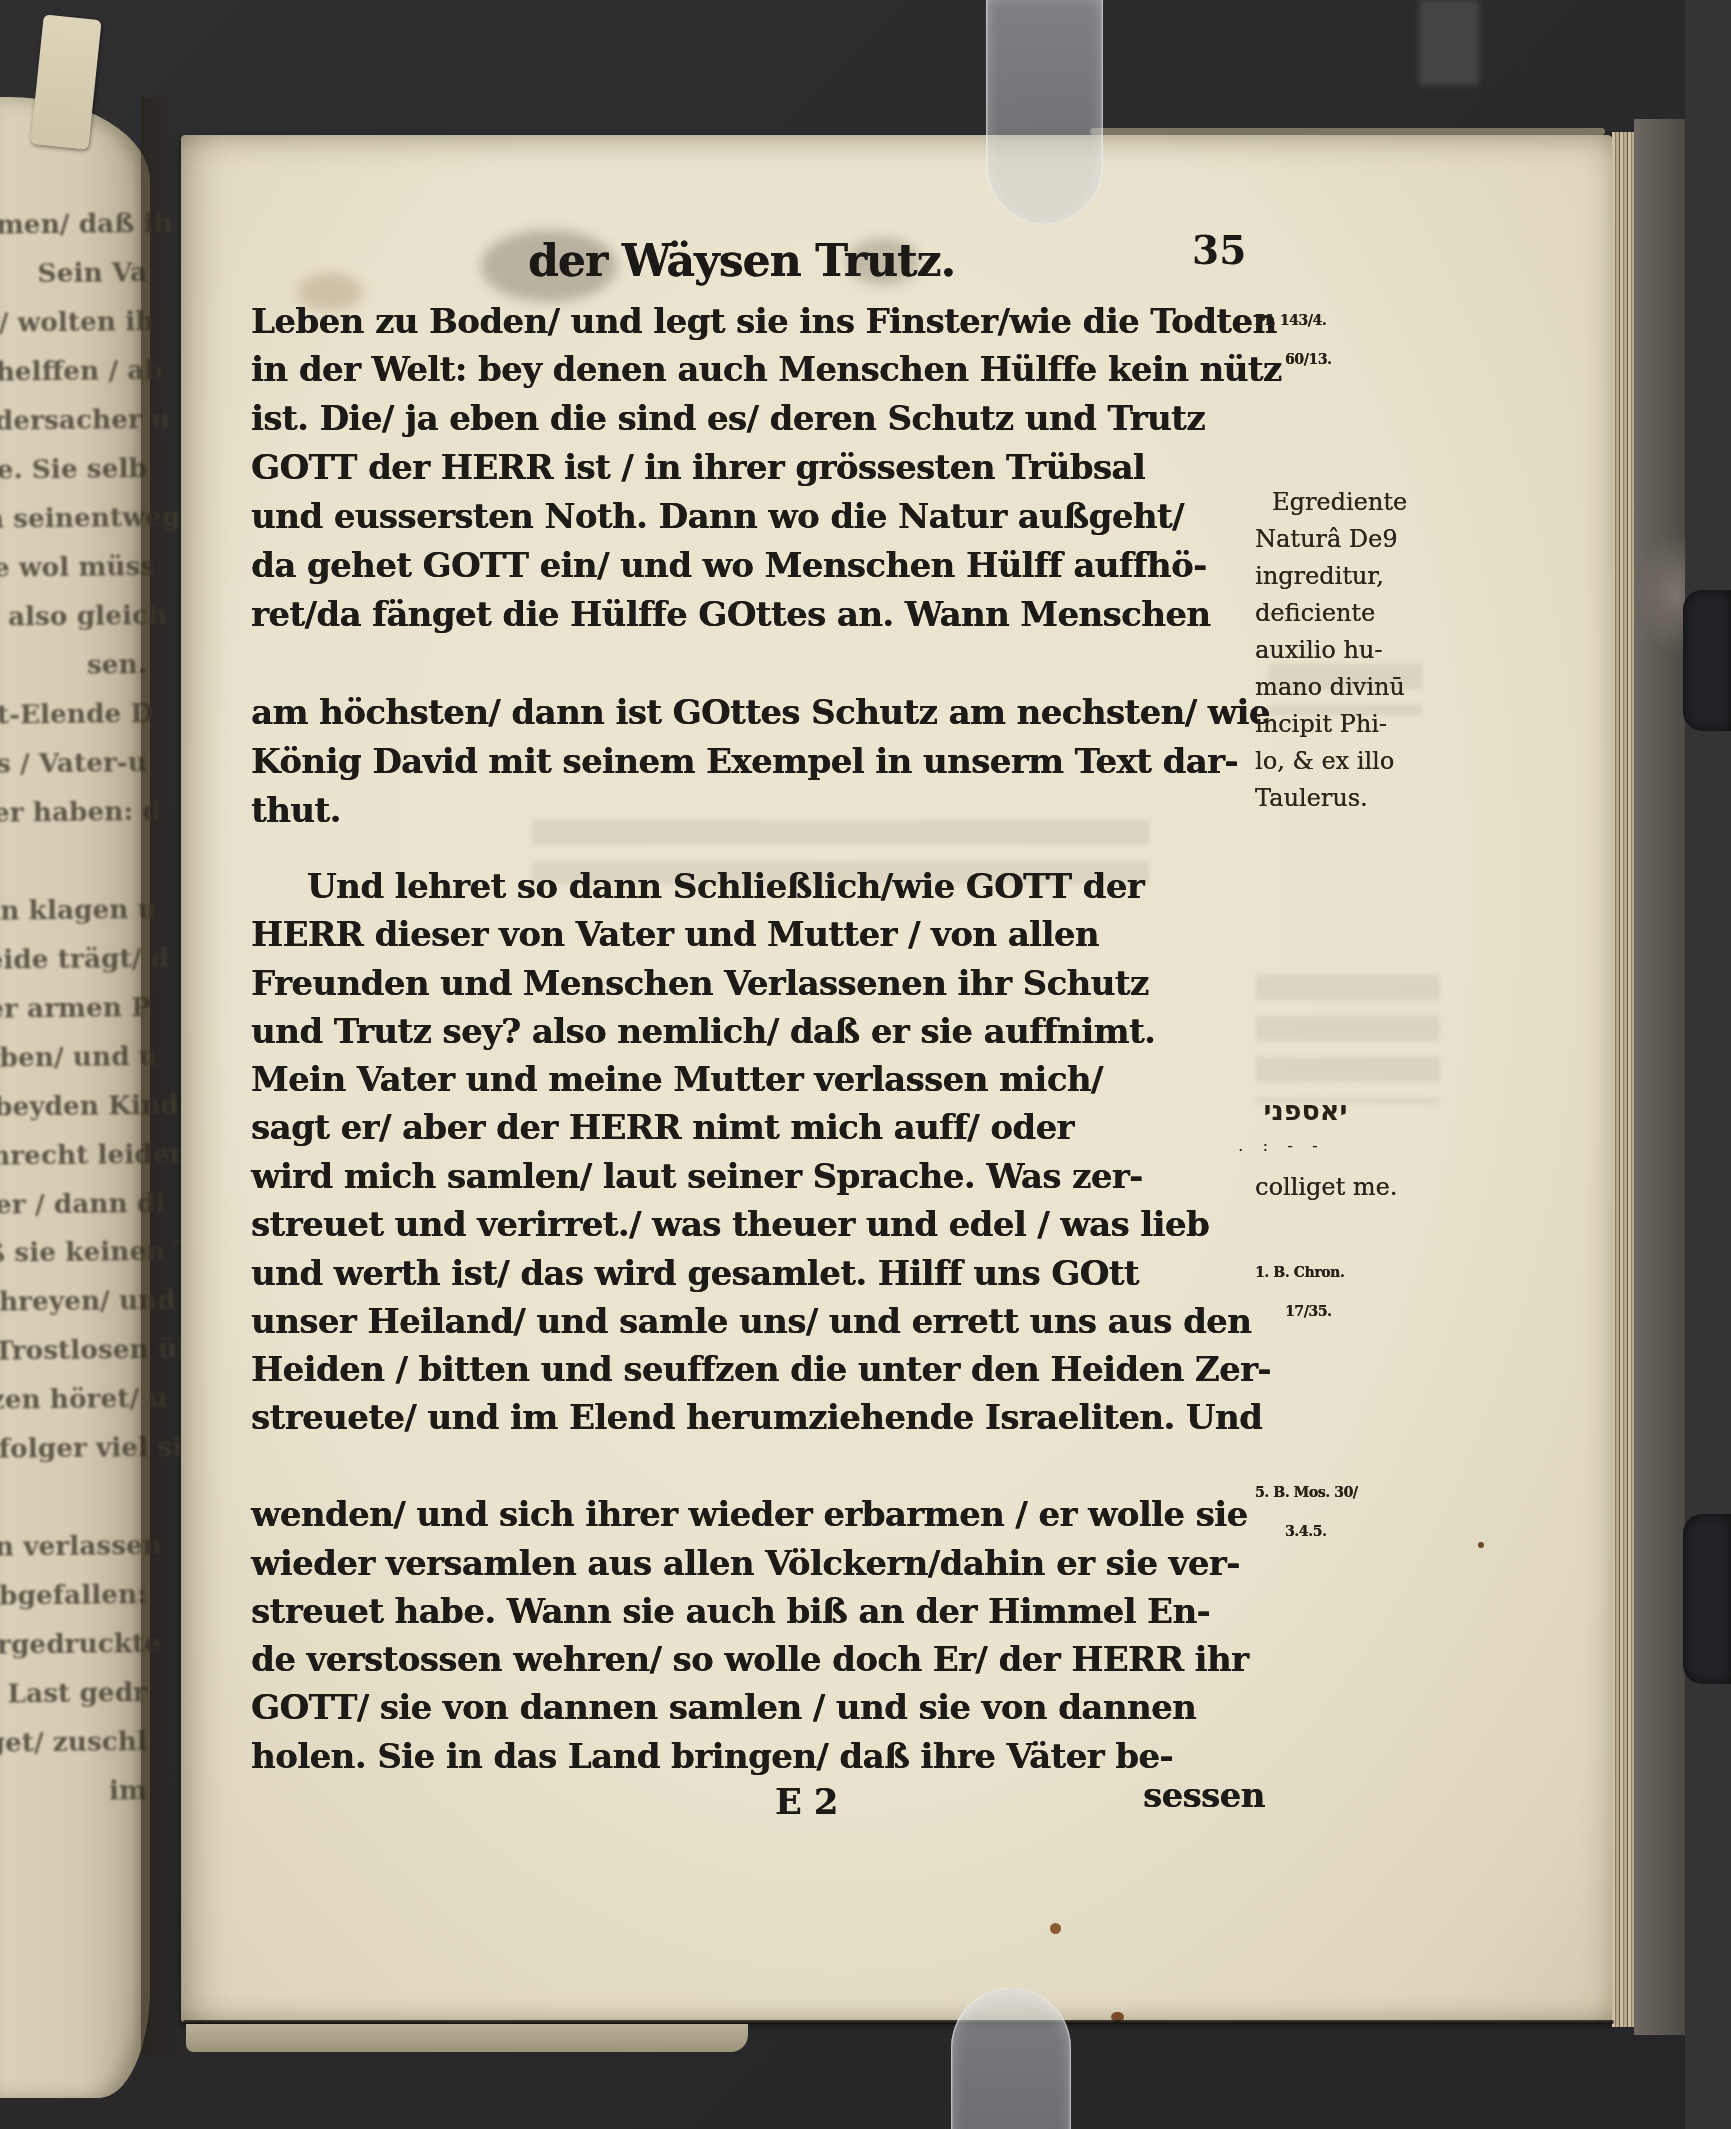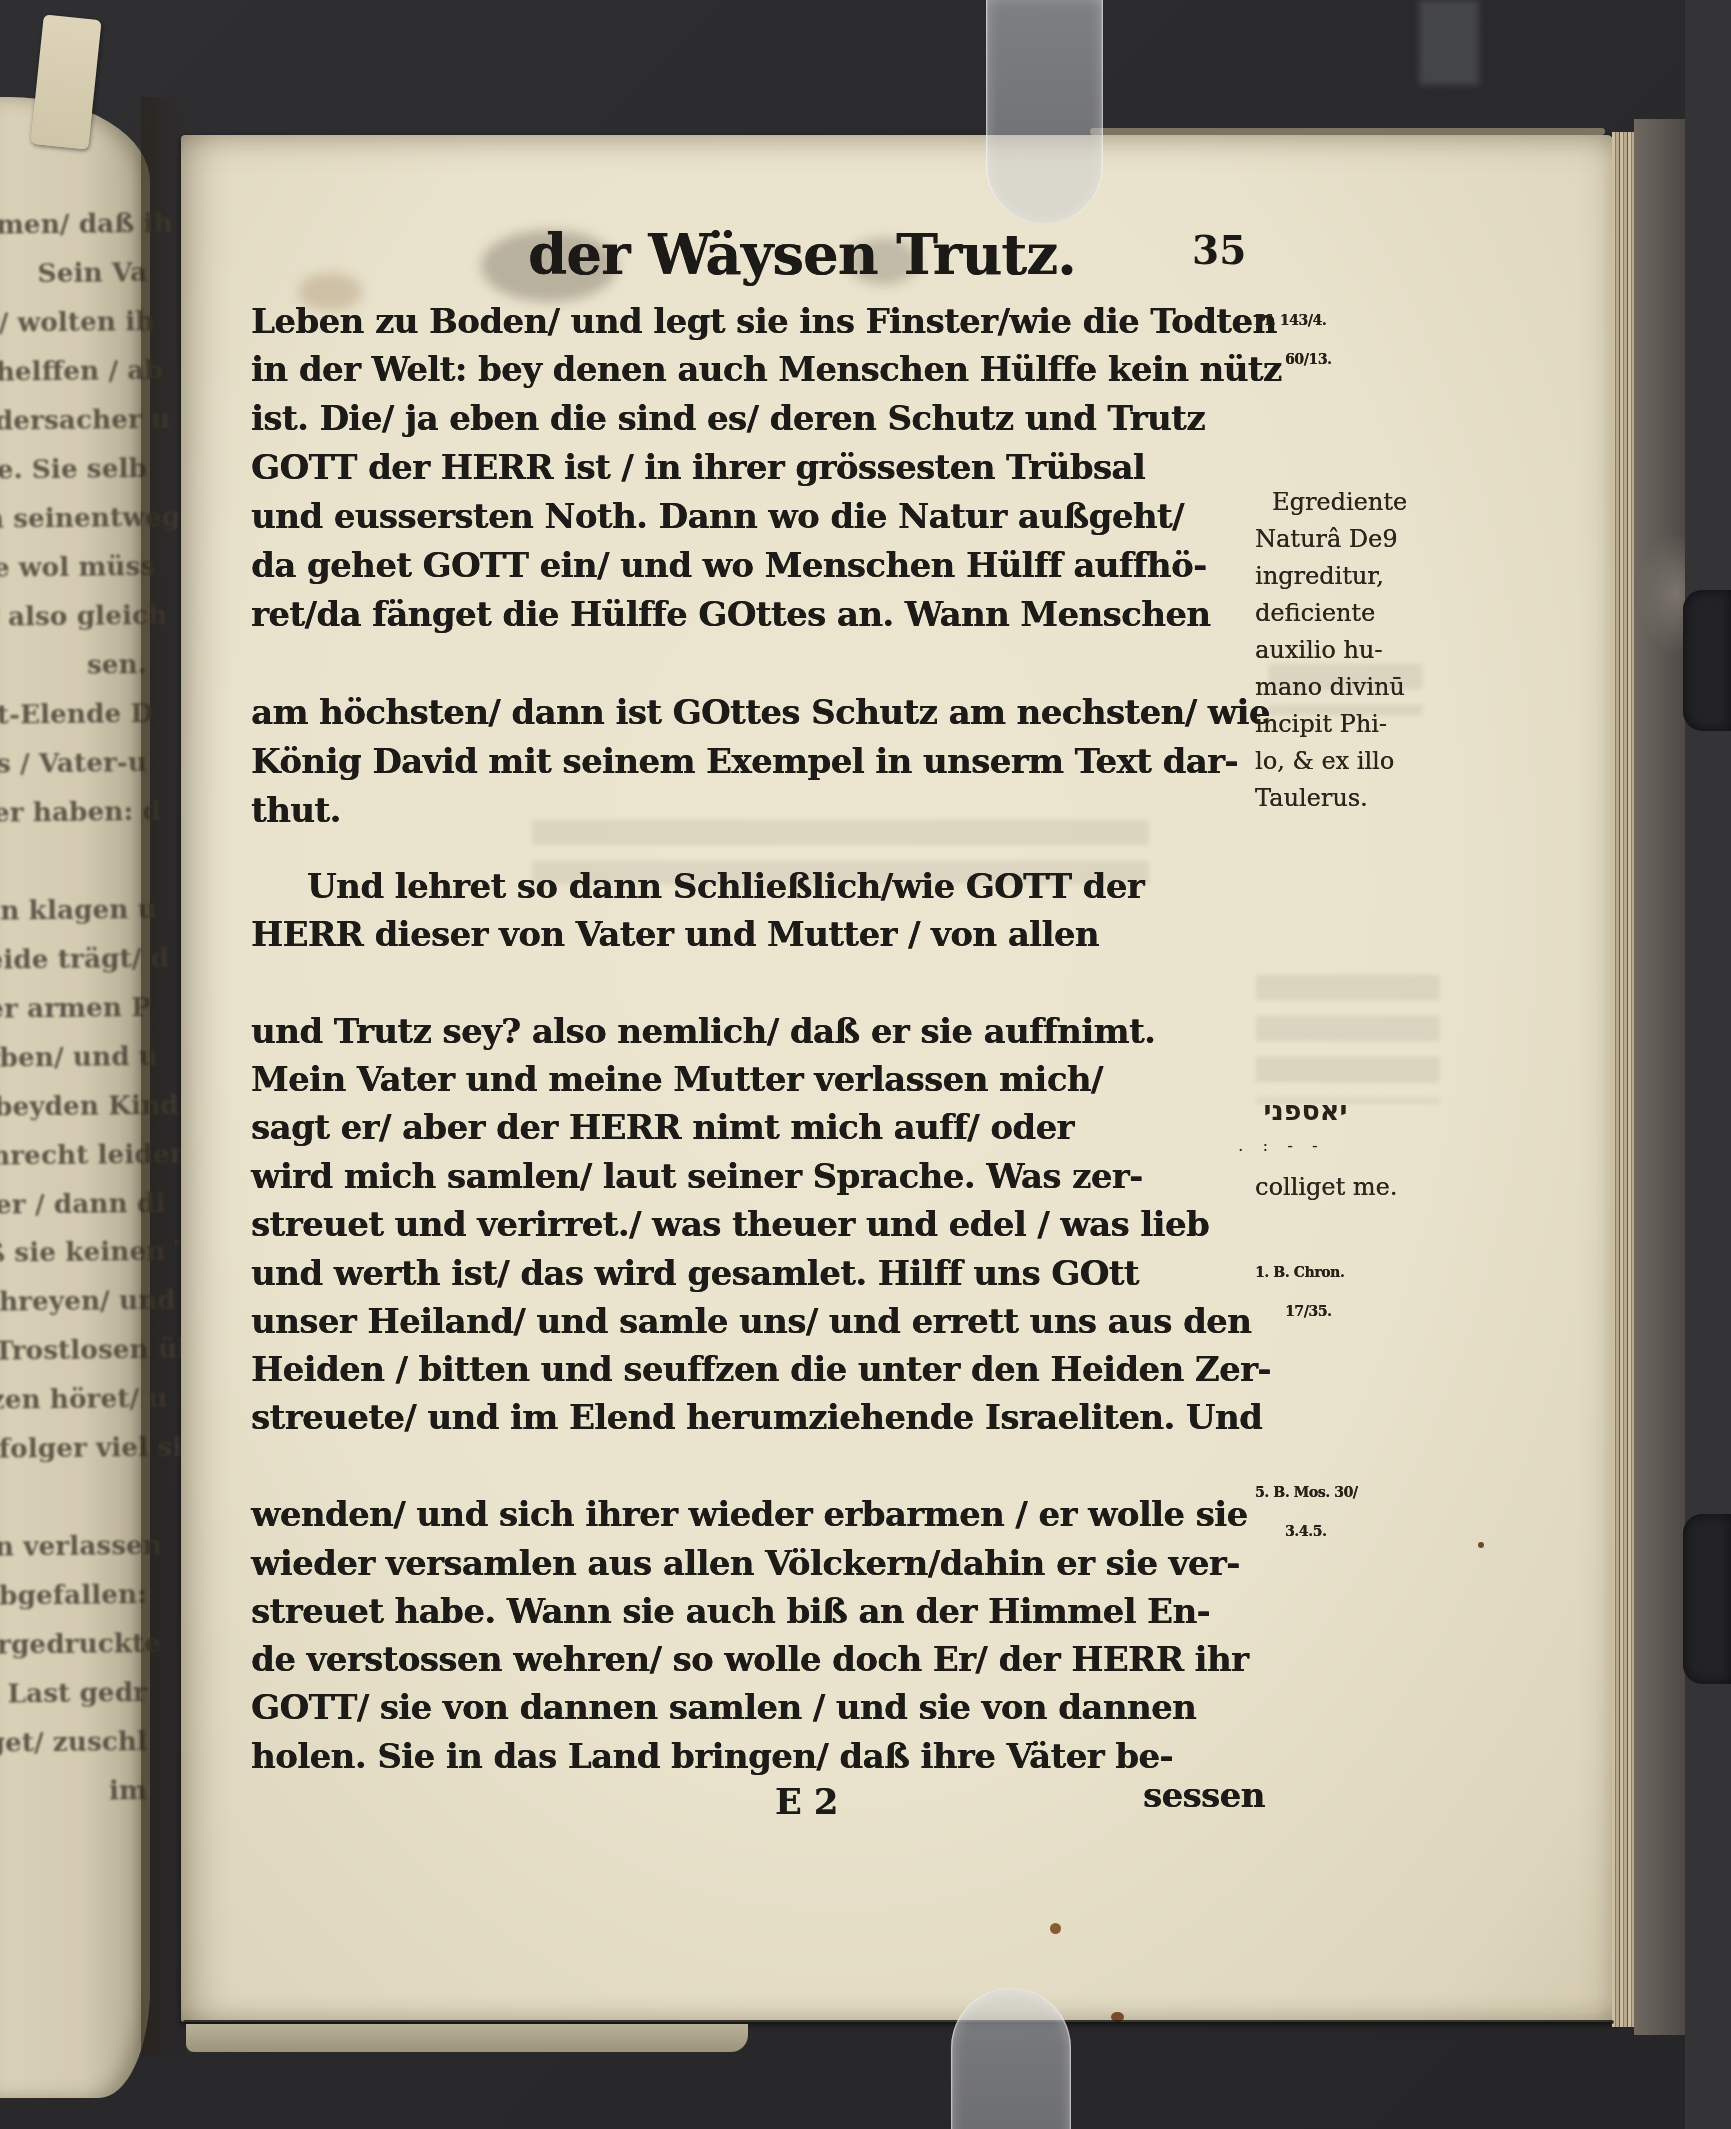--- a/index.html
+++ b/index.html
@@ -28,21 +28,21 @@
      box-shadow:inset 30px 0 38px -21px rgba(70,58,38,.40),
                 inset 0 23.4px 30px -19px rgba(95,84,60,.35),
                 inset -19px 0 30px -17px rgba(95,84,60,.30),
                 inset 0 -19px 25.6px -17px rgba(95,84,60,.30),
                 0 2.6px 6px rgba(0,0,0,.5);}
   #page-bottom-line{left:183px;top:2020px;width:1431px;height:4.3px;background:#171613;opacity:.8;border-radius:2.1px;}
   #left-undercurl{left:186px;top:2024px;width:562px;height:28px;background:linear-gradient(180deg,#c9c0a5,#a99f84);
      border-radius:0 0 17px 7.7px;opacity:.9;}
 
   
-  #header-title{left:528px;top:221px;width:468px;font-weight:700;font-size:56px;letter-spacing:-0.9px;
+  #header-title{left:528px;top:235px;width:468px;font-weight:700;font-size:44px;letter-spacing:-0.9px;
      color:#1c1a17;white-space:nowrap;text-shadow:0.3px 0 0 #1c1a17;}
   #page-number{left:1192px;top:227px;font-weight:700;font-size:39px;color:#1c1a17;}
 
   
   .bline{position:absolute;left:251px;width:1018px;height:48px;font-weight:700;font-size:34px;
      line-height:45px;letter-spacing:-0.6px;color:#1d1b17;white-space:nowrap;
      text-shadow:0.3px 0 0 #1d1b17;filter:blur(0.2px);}
   .indent{padding-left:56px;}
   #footer-row{left:251px;top:1781px;width:1018px;height:51px;}
   #signature{position:absolute;left:524px;top:0;font-weight:700;font-size:35px;color:#1d1b17;text-shadow:0.3px 0 0 #1d1b17;}
@@ -146,20 +146,21 @@
   <div class="bline" style="top:445px">GOTT der HERR ist / in ihrer grössesten Trübsal</div>
   <div class="bline" style="top:494px">und eussersten Noth. Dann wo die Natur außgeht/</div>
   <div class="bline" style="top:543px">da gehet GOTT ein/ und wo Menschen Hülff auffhö-</div>
   <div class="bline" style="top:592px">ret/da fänget die Hülffe GOttes an. Wann Menschen</div>
   <div class="bline" style="top:690px">am höchsten/ dann ist GOttes Schutz am nechsten/ wie</div>
   <div class="bline" style="top:739px">König David mit seinem Exempel in unserm Text dar-</div>
   <div class="bline" style="top:788px">thut.</div>
 
   <div class="bline indent" style="top:864px">Und lehret so dann Schließlich/wie GOTT der</div>
   <div class="bline" style="top:912px">HERR dieser von Vater und Mutter / von allen</div>
+  <div class="bline" style="top:961px">Freunden und Menschen Verlassenen ihr Schutz</div>
   <div class="bline" style="top:1009px">und Trutz sey? also nemlich/ daß er sie auffnimt.</div>
   <div class="bline" style="top:1057px">Mein Vater und meine Mutter verlassen mich/</div>
   <div class="bline" style="top:1105px">sagt er/ aber der HERR nimt mich auff/ oder</div>
   <div class="bline" style="top:1154px">wird mich samlen/ laut seiner Sprache. Was zer-</div>
   <div class="bline" style="top:1202px">streuet und verirret./ was theuer und edel / was lieb</div>
   <div class="bline" style="top:1251px">und werth ist/ das wird gesamlet. Hilff uns GOtt</div>
   <div class="bline" style="top:1299px">unser Heiland/ und samle uns/ und errett uns aus den</div>
   <div class="bline" style="top:1347px">Heiden / bitten und seuffzen die unter den Heiden Zer-</div>
   <div class="bline" style="top:1395px">streuete/ und im Elend herumziehende Israeliten. Und</div>
   <div class="bline" style="top:1492px">wenden/ und sich ihrer wieder erbarmen / er wolle sie</div>

